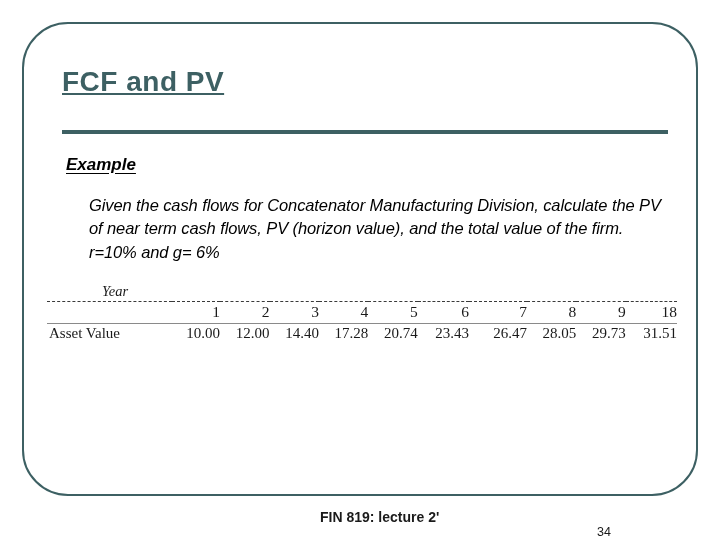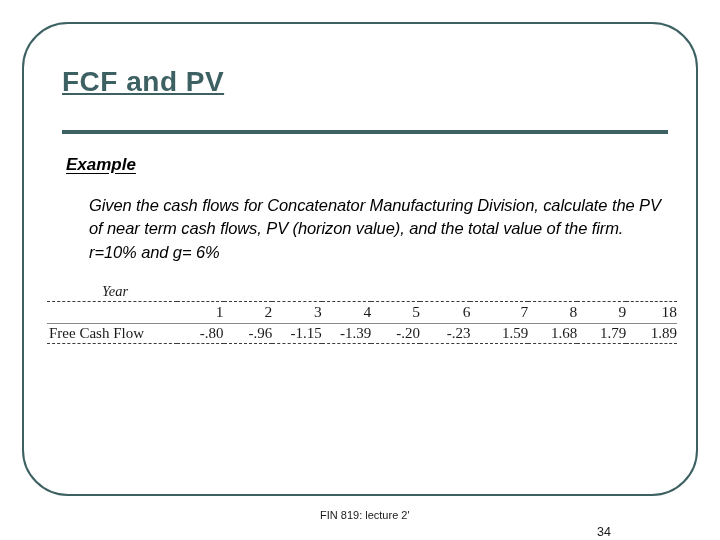--- a/index.html
+++ b/index.html
@@ -163,23 +163,24 @@
     position: absolute;
     left: 0;
     top: 509px;
     width: 720px;
     height: 22px;
   }
   #footer-text {
     position: absolute;
     left: 320px;
     top: 0;
-    font-size: 11px;
+    font-size: 14px;
     color: #1a1a1a;
     white-space: nowrap;
+    font-weight: bold;
   }
   #footer-page {
     position: absolute;
     left: 597px;
     top: 16px;
     font-size: 12.5px;
     color: #1a1a1a;
   }
 </style>
 </head>
@@ -220,32 +221,32 @@
         <th>4</th>
         <th>5</th>
         <th>6</th>
         <th>7</th>
         <th>8</th>
         <th>9</th>
         <th>18</th>
       </tr>
     </thead>
     <tbody>
-      <tr class="dash-under">
-        <td class="rowlabel">Free Cash Flow</td>
-        <td>-.80</td>
-        <td>-.96</td>
-        <td>-1.15</td>
-        <td>-1.39</td>
-        <td>-.20</td>
-        <td>-.23</td>
-        <td>1.59</td>
-        <td>1.68</td>
-        <td>1.79</td>
-        <td>1.89</td>
+      <tr>
+        <td class="rowlabel">Asset Value</td>
+        <td>10.00</td>
+        <td>12.00</td>
+        <td>14.40</td>
+        <td>17.28</td>
+        <td>20.74</td>
+        <td>23.43</td>
+        <td>26.47</td>
+        <td>28.05</td>
+        <td>29.73</td>
+        <td>31.51</td>
       </tr>
     </tbody>
   </table>
 </div>
 
 <div id="footer">
   <div id="footer-text">FIN 819: lecture 2'</div>
   <div id="footer-page">34</div>
 </div>
 

